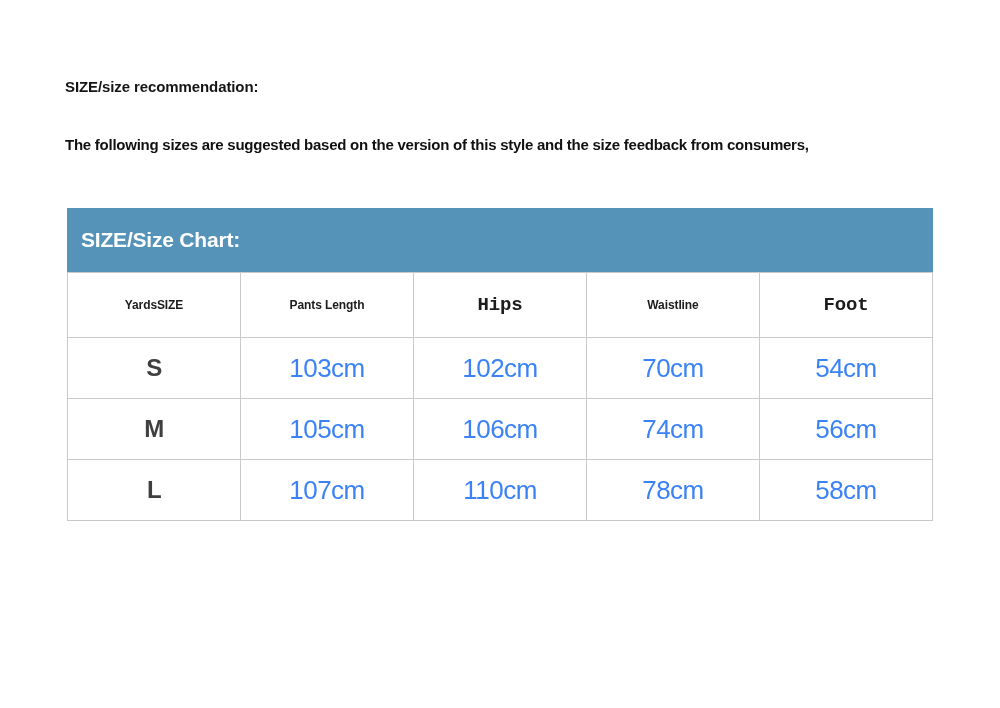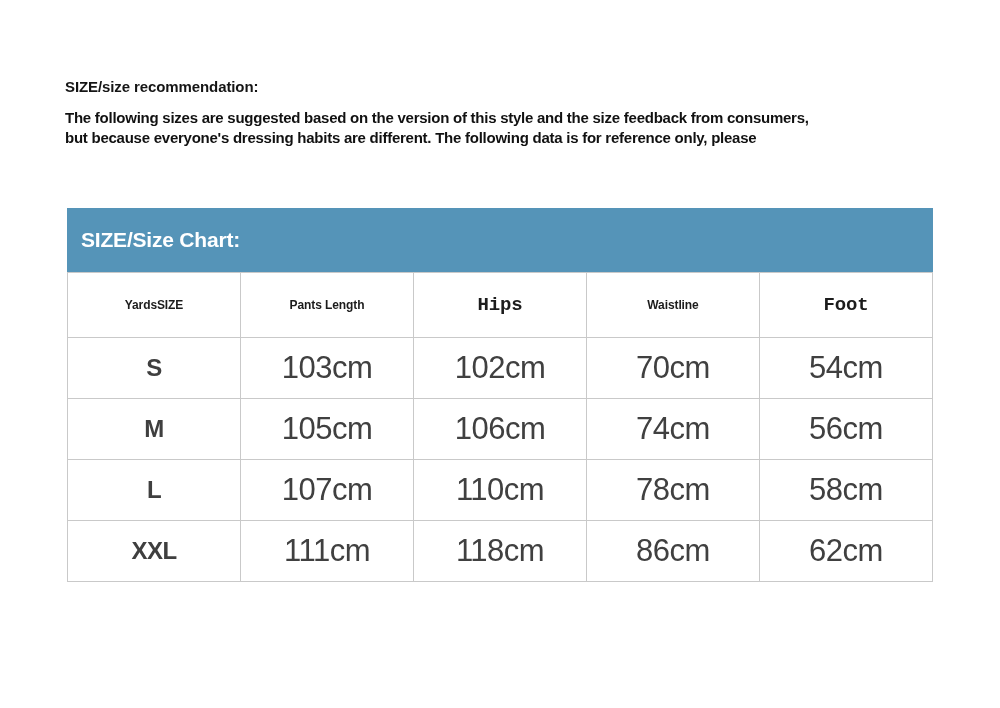--- a/index.html
+++ b/index.html
@@ -20,21 +20,21 @@
     left: 65px;
     top: 78px;
     font-size: 15px;
     font-weight: bold;
     color: #151515;
     letter-spacing: -0.1px;
   }
   .para {
     position: absolute;
     left: 65px;
-    top: 108px;
+    top: 135px;
     width: 890px;
     color: #111111;
     font-weight: bold;
     font-size: 15px;
     letter-spacing: -0.25px;
   }
   .para .line {
     white-space: nowrap;
     line-height: 19.6px;
   }
@@ -85,36 +85,35 @@
     font-size: 19px;
     font-family: Liberation Mono, monospace;
   }
   td.size-cell {
     font-size: 24px;
     font-weight: bold;
     color: #3f3f3f;
     letter-spacing: -0.5px;
   }
   td.measure-cell {
-    font-size: 31px;
+    font-size: 26px;
     font-weight: normal;
-    color: #404040;
+    color: #3b82f6;
     letter-spacing: -0.5px;
   }
 </style>
 </head>
 <body>
 
 <div class="page">
 
   <div class="heading">SIZE/size recommendation:</div>
 
   <div class="para">
     <div class="line">The following sizes are suggested based on the version of this style and the size feedback from consumers,</div>
-    <div class="line">but because everyone's dressing habits are different. The following data is for reference only, please</div>
   </div>
 
   <div class="chart-block">
 
     <div class="chart-title-bar">
       <span class="title-text">SIZE/Size Chart:</span>
     </div>
 
     <table class="size-table">
       <colgroup>
@@ -148,25 +147,18 @@
           <td class="measure-cell">74cm</td>
           <td class="measure-cell">56cm</td>
         </tr>
         <tr class="data-row">
           <td class="size-cell">L</td>
           <td class="measure-cell">107cm</td>
           <td class="measure-cell">110cm</td>
           <td class="measure-cell">78cm</td>
           <td class="measure-cell">58cm</td>
         </tr>
-        <tr class="data-row">
-          <td class="size-cell">XXL</td>
-          <td class="measure-cell">111cm</td>
-          <td class="measure-cell">118cm</td>
-          <td class="measure-cell">86cm</td>
-          <td class="measure-cell">62cm</td>
-        </tr>
       </tbody>
     </table>
 
   </div>
 
 </div>
 
 </body></html>

